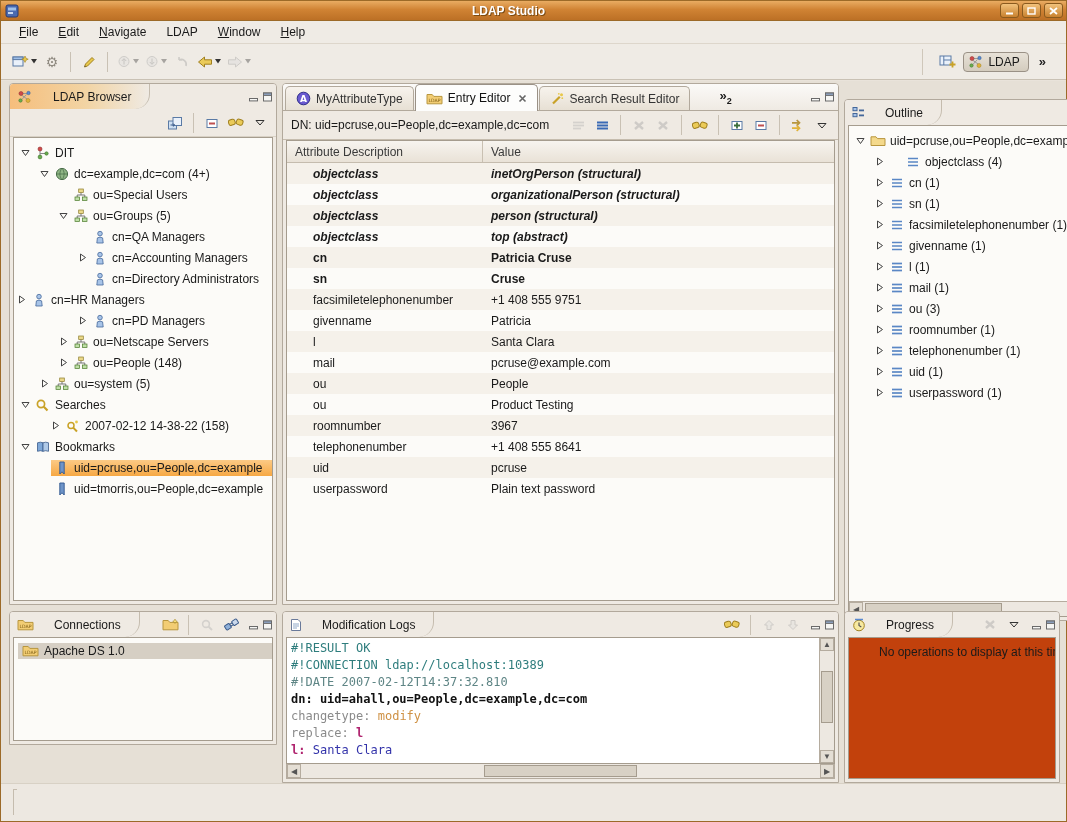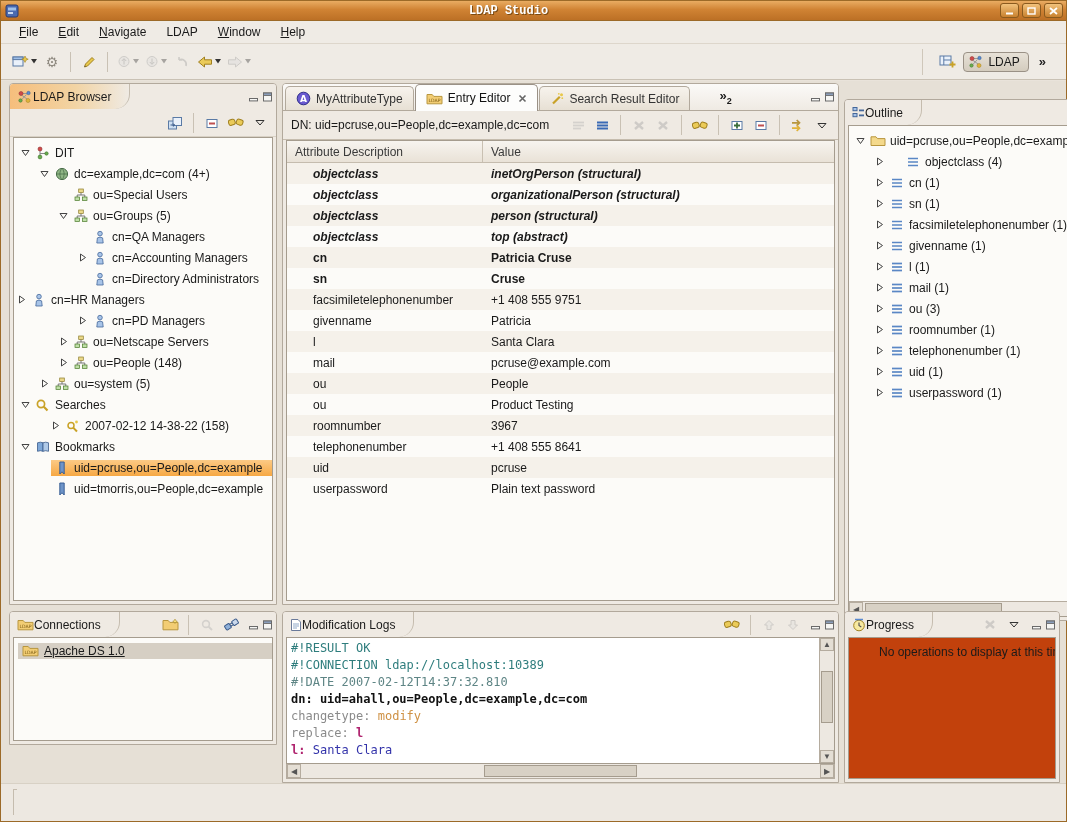--- a/index.html
+++ b/index.html
@@ -8,42 +8,42 @@
     width:1067px; height:822px; overflow:hidden;
     font-family:"Liberation Sans", sans-serif;
     background:#E6E0D6; font-size:12px; color:#1a1a1a;
     -webkit-font-smoothing:antialiased;
   }
   .window { position:relative; width:1067px; height:822px; border:1px solid #9C6A28; background:#E9E3DA; }
 
   
   .titlebar { height:20px; background:linear-gradient(#E9AC62,#D08334 45%,#BC7025); border-bottom:1px solid #9C6A28; display:flex; align-items:center; padding:0 3px; }
   .title-icon { width:16px; height:16px; display:flex; align-items:center; justify-content:center; }
-  .titlebar .title { flex:1; text-align:center; color:#fff; font-weight:bold; font-size:12px; text-shadow:1px 1px 0 #7A4A12;font-family:Liberation Mono, monospace; }
+  .titlebar .title { flex:1; text-align:center; color:#fff; font-weight:bold; font-size:12px; text-shadow:1px 1px 0 #7A4A12; }
   .wctrl { width:19px; height:15px; border:1px solid #8A5A1E; border-radius:3px; background:linear-gradient(#F2C27C,#C8812F); margin-left:3px; display:flex; align-items:center; justify-content:center; cursor:default; }
 
   
   .menubar { height:23px; background:#EFEBE5; border-bottom:1px solid #DDD6CB; display:flex; align-items:center; padding-left:8px; }
   .mitem { padding:3px 10px; }
   .mitem u { text-decoration:underline; }
   .toolbar { height:36px; background:#EFEBE5; border-bottom:1px solid #C9C1B4; display:flex; align-items:center; padding:0 8px; }
   .tbtn { height:24px; min-width:22px; display:inline-flex; align-items:center; justify-content:center; margin:0 1px; border-radius:3px; padding:0 2px; }
   .tbtn.disabled { opacity:.38; filter:grayscale(.9); }
   .tbtn .dd { margin-left:2px; display:inline-flex; }
   .tsep { width:1px; height:20px; background:#C9C1B4; margin:0 6px; flex:0 0 1px; }
   .persp-area { margin-left:auto; display:flex; align-items:center; gap:4px; padding-right:6px; }
   .persp-sash { width:1px; height:26px; background:#CFC7BA; margin-right:8px; }
   .persp-btn { display:flex; align-items:center; gap:4px; border:1px solid #9A9186; border-radius:4px; background:linear-gradient(#E7E1D7,#D4CCBE); padding:2px 8px 2px 4px; font-size:12px; }
   .more-chevron { font-weight:bold; font-size:13px; color:#222; padding:0 6px; }
 
   
   .workspace { position:absolute; top:80px; left:0; width:1065px; height:702px; background:#E6E0D6; }
   .panel { position:absolute; background:#EFEAE3; border:1px solid #B2A99C; border-radius:4px 4px 0 0; display:flex; flex-direction:column; overflow:hidden; }
   .phead { height:25px; display:flex; align-items:stretch; background:#EFEAE3; flex:0 0 25px; }
-  .ptab { display:flex; align-items:center; gap:0; padding:0 18px 0 7px; font-size:12px; border-right:1px solid #C5BCAE; border-bottom-right-radius:15px; white-space:nowrap; }
+  .ptab { display:flex; align-items:center; gap:20px; padding:0 18px 0 7px; font-size:12px; border-right:1px solid #C5BCAE; border-bottom-right-radius:15px; white-space:nowrap; }
   .ptab.focused { background:linear-gradient(90deg,#F6BE7C 0%,#F2D4A4 55%,#EFEAE3 100%); }
   .ptools { margin-left:auto; display:flex; align-items:center; padding-right:3px; }
   .ptools .tbtn { height:20px; }
   .pctrl { display:flex; align-items:center; margin-left:5px; gap:3px; }
   .prow2 { height:28px; flex:0 0 28px; display:flex; align-items:center; justify-content:flex-end; border-bottom:1px solid #D8D1C5; background:#EFEAE3; padding-right:4px; }
   .pbody { flex:1; background:#FCFBF8; margin:0 3px 3px 3px; border:1px solid #A59C8E; overflow:hidden; position:relative; }
   .pbody.beige { background:#c2410c;padding-left:24px; }
 
   
   .trow { display:flex; align-items:center; height:21px; white-space:nowrap; }
@@ -1106,21 +1106,21 @@
               <span>
                 <svg width="11" height="10">
                   <rect x="1.5" y="1" width="8" height="8" fill="#F6F6F4" stroke="#6A6A6A"></rect>
                   <rect x="1.5" y="1" width="8" height="2.4" fill="#8FA5C5" stroke="#6A6A6A"></rect>
                 </svg>
               </span>
             </span>
         </div>
       </div>
       <div class="pbody" style="padding-top:2px">
-          <div class="trow" style="padding-left: 4px; text-decoration: underline;">
+          <div class="trow" style="padding-left: 4px;">
             <span class="selwrap sel-gray">
               <span class="ticn" style="flex-basis: 20px;">
                 <svg width="17" height="13">
                   <path d="M1 11.8 V2.5 H6.2 L7.8 4.4 H16 V11.8 Z" fill="#F2CD74" stroke="#B8963E"></path>
                   <text x="8.5" y="10" font-size="4.6" fill="#7A5A10" text-anchor="middle" font-family="DejaVu Sans">LDAP</text>
                 </svg>
               </span>
               <span>Apache DS 1.0</span>
             </span>
           </div>

